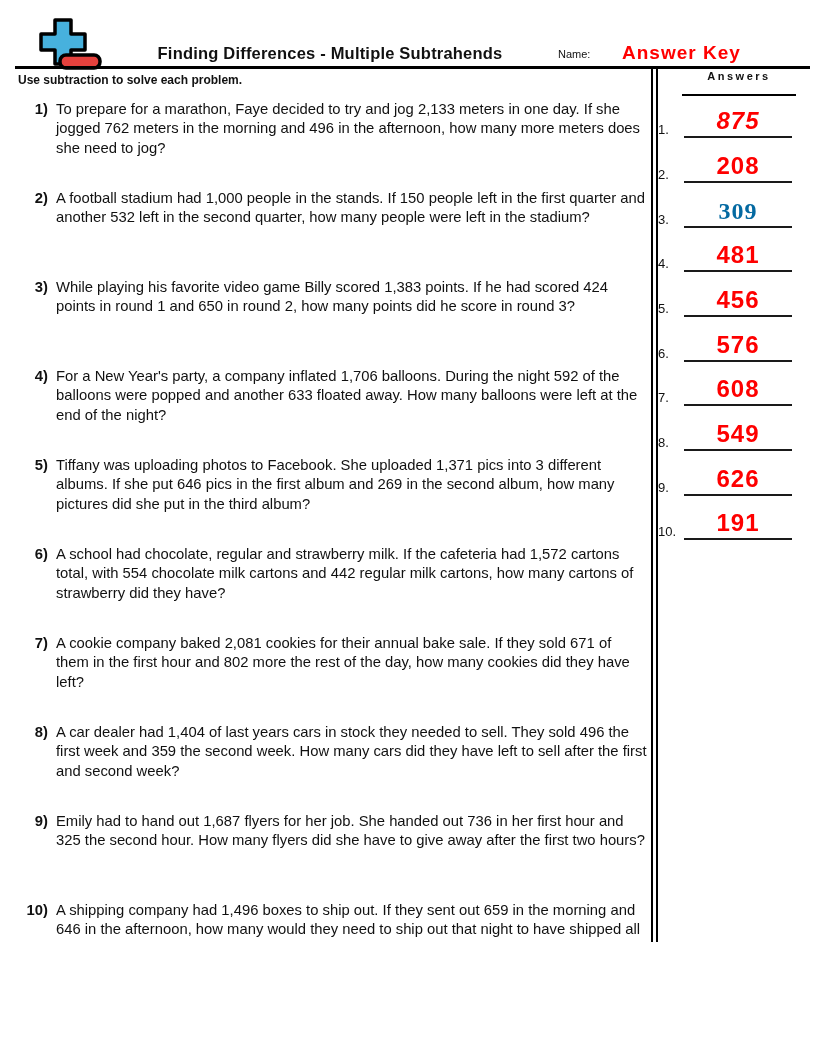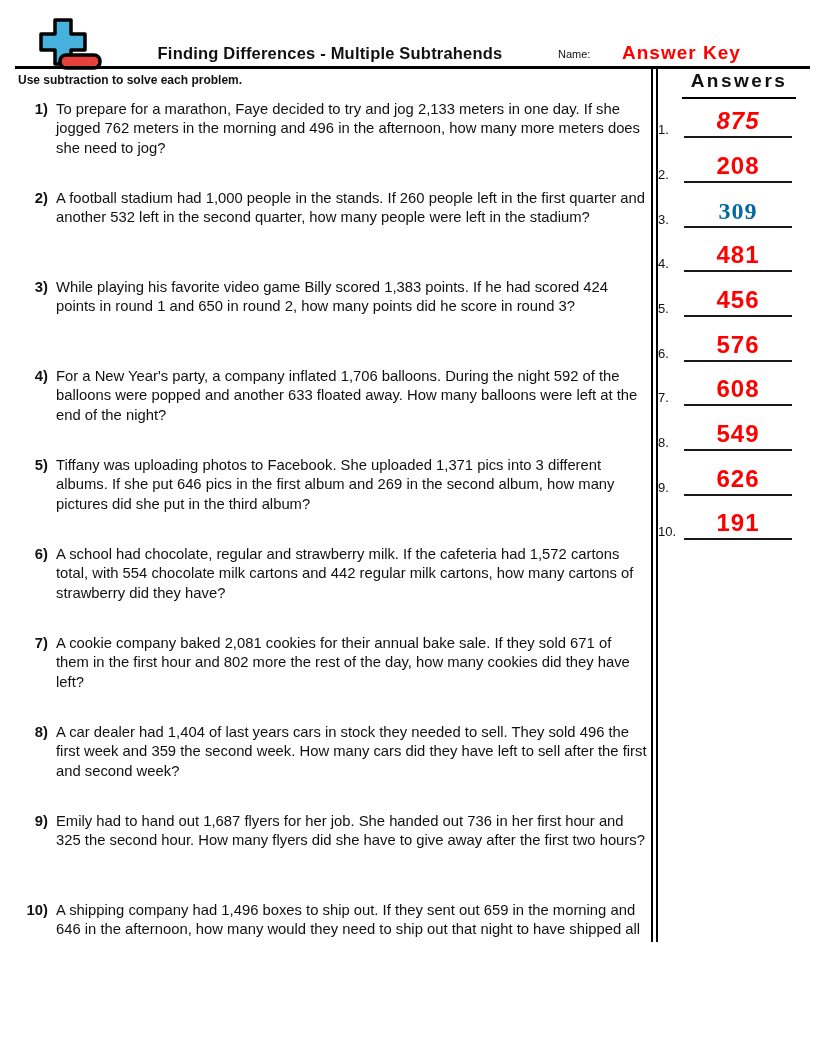--- a/index.html
+++ b/index.html
@@ -17,22 +17,22 @@
   
   .divider{position:absolute;left:651px;top:69px;height:927px;width:3px;
            border-left:2px solid #000;border-right:2px solid #000;}
   .problems{position:absolute;left:18px;top:0;width:632px;}
   .problem{position:absolute;display:flex;gap:8px;font-size:14.8px;line-height:19.4px;width:630px;}
   .problem .pnum{flex:0 0 30px;text-align:right;font-weight:bold;}
   .problem .ptext{flex:1;}
   
   .answers-col{position:absolute;left:654px;top:0;width:162px;height:996px;}
   .answers-title{position:absolute;left:28px;top:70px;width:114px;text-align:center;
-                 font-size:19px;font-weight:bold;letter-spacing:2.5px;
-                 border-bottom:2.5px solid #000;padding-bottom:5px;}
+                 font-size:11px;font-weight:bold;letter-spacing:2.5px;
+                 border-bottom:2.5px solid #000;padding-bottom:12px;}
   .answer-row{position:absolute;left:0;width:162px;height:37px;}
   .answer-row .anum{position:absolute;left:4px;bottom:1px;font-size:13px;}
   .answer-row .aline{position:absolute;left:30px;bottom:0;width:108px;border-bottom:2px solid #1a1a1a;}
   .answer-row .aval{position:absolute;left:30px;bottom:3px;width:108px;text-align:center;
                     color:#fe0000;font-weight:bold;font-size:24px;letter-spacing:1px;}
   
   .footer-rule{position:absolute;left:15px;top:997px;width:801px;height:2.5px;background:#000;}
   .math-badge{position:absolute;left:15px;top:995px;width:150px;height:40px;background:#000;border-radius:3px;}
   .math-pill{position:absolute;left:7px;top:4px;right:7px;bottom:5px;background:#fff;
              border:2.5px solid #000;border-radius:16px;display:flex;align-items:center;justify-content:center;
@@ -61,21 +61,21 @@
   <div class="instruction">Use subtraction to solve each problem.</div>
 
   <div class="problems" id="problems">
   <div class="problem" style="top: 100px;">
     <span class="pnum">1)</span>
     <span class="ptext">To prepare for a marathon, Faye decided to try and jog 2,133 meters in one day. If she jogged 762 meters in the morning and 496 in the afternoon, how many more meters does she need to jog?</span>
   </div>
 
   <div class="problem" style="top: 189px;">
     <span class="pnum">2)</span>
-    <span class="ptext">A football stadium had 1,000 people in the stands. If 260 people left in the first quarter and another 532 left in the second quarter, how many people were left in the stadium?</span>
+    <span class="ptext">A football stadium had 1,000 people in the stands. If 150 people left in the first quarter and another 532 left in the second quarter, how many people were left in the stadium?</span>
   </div>
 
   <div class="problem" style="top: 278px;">
     <span class="pnum">3)</span>
     <span class="ptext">While playing his favorite video game Billy scored 1,383 points. If he had scored 424 points in round 1 and 650 in round 2, how many points did he score in round 3?</span>
   </div>
 
   <div class="problem" style="top: 367px;">
     <span class="pnum">4)</span>
     <span class="ptext">For a New Year's party, a company inflated 1,706 balloons. During the night 592 of the balloons were popped and another 633 floated away. How many balloons were left at the end of the night?</span>

